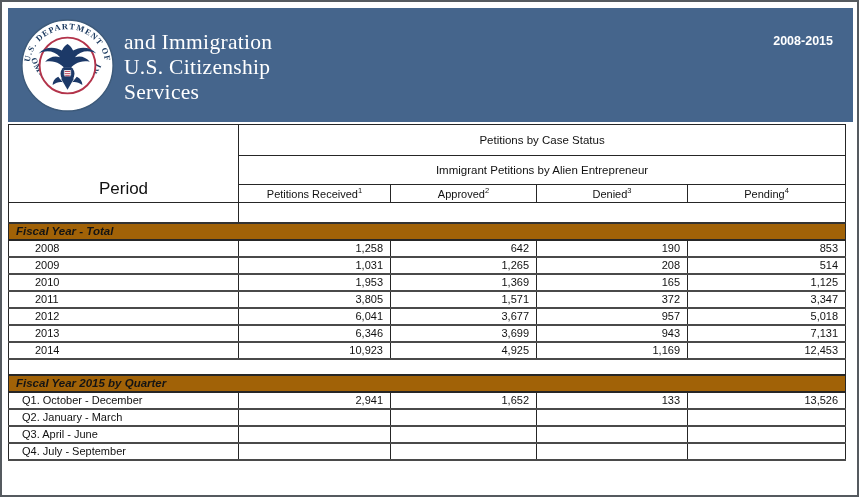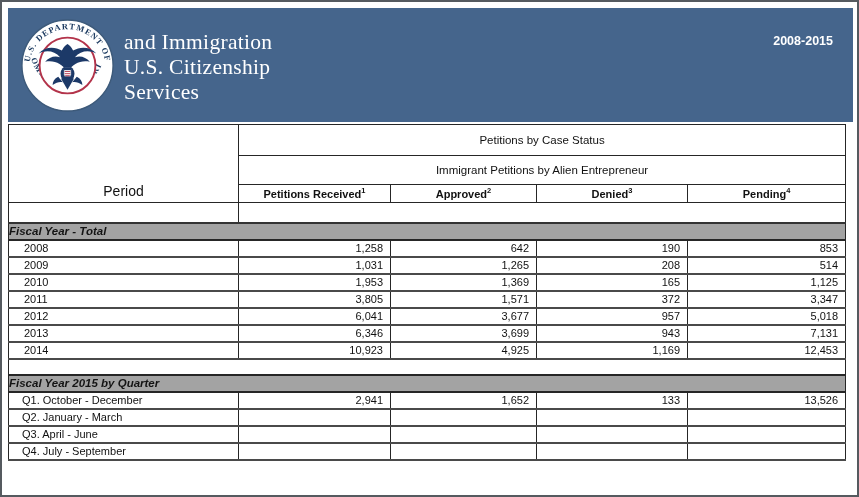--- a/index.html
+++ b/index.html
@@ -24,34 +24,34 @@
     font-size:12.5px; font-weight:bold; line-height:1.55;
   }
   
   table.report {
     margin-top:2px; width:837px; border-collapse:collapse; table-layout:fixed;
     font-size:11px; color:#111;
   }
   table.report td, table.report th { border:1px solid #262626; overflow:hidden; }
   .h1 td { height:31px; text-align:center; font-size:11.5px; border-bottom:1px solid #262626; }
   .h2 td { height:29px; text-align:center; font-size:11.5px; }
-  .h3 th { height:18px; text-align:center; font-weight:bold; border-bottom:2px solid #333;margin-top:8px; }
+  .h3 th { height:18px; text-align:center; font-weight:normal; border-bottom:2px solid #333;margin-top:8px; }
   .h3 sup { font-size:7.5px; vertical-align:super; line-height:0; }
   td.period-head {
     vertical-align:bottom; text-align:center; padding-bottom:3px;
-    border-bottom:2px solid #333; font-size:14px;
+    border-bottom:2px solid #333; font-size:17px;
   }
   tr.gaprow td { height:20px; border-bottom:2px solid #333; }
   tr.section td {
-    height:17px; background:#a3a3a3; font-weight:bold; font-style:italic;
-    font-size:11.5px; color:#141414;
+    height:17px; background:#a16207; font-weight:bold; font-style:italic;
+    padding-left:7px; font-size:11.5px; color:#141414;
     border-top:2px solid #262626; border-bottom:2px solid #262626;
   }
   tr.data td { height:17px; border-top:2px solid #4a4a4a; border-bottom:2px solid #4a4a4a; }
-  td.plabel-y { padding-left:15px; }
+  td.plabel-y { padding-left:26px; }
   td.plabel-q { padding-left:13px; }
   td.num { text-align:right; padding-right:7px; }
   tr.spacer td { height:16px; border-bottom:2px solid #262626; }
   
   .sealtext { font-family:"Liberation Serif", serif; font-size:9px; font-weight:bold; fill:#17365D; letter-spacing:1.2px; }
 </style>
 </head>
 <body>
 
 <div class="page">

